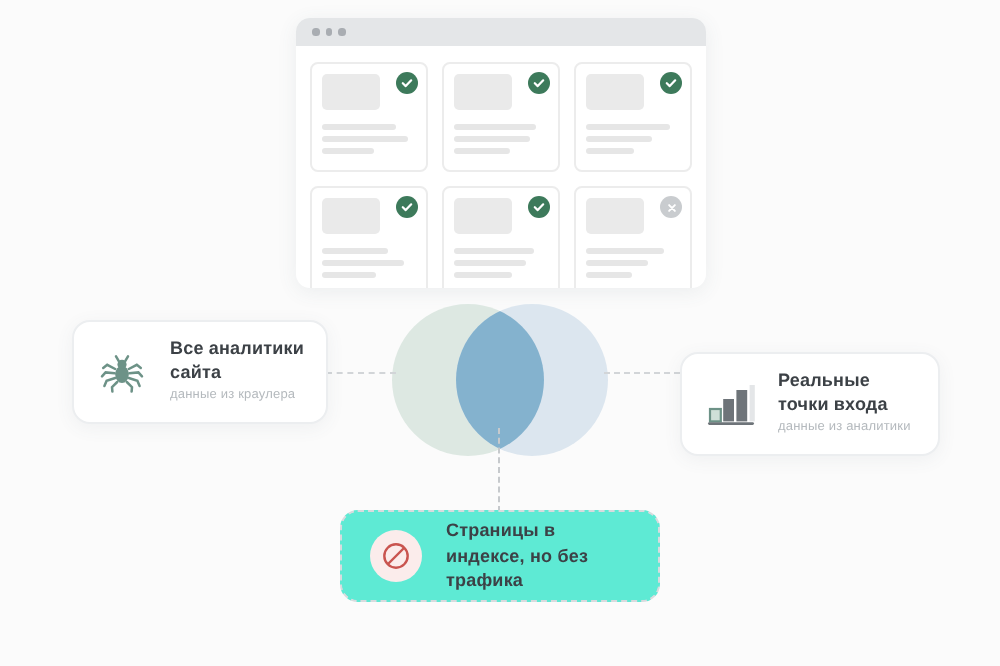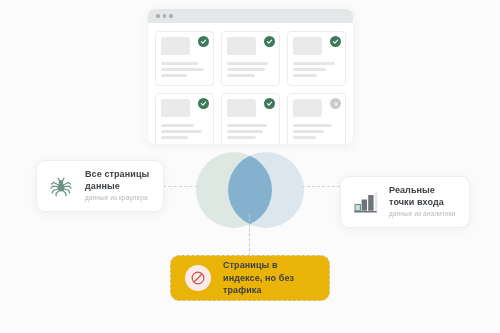--- a/index.html
+++ b/index.html
@@ -143,21 +143,21 @@
   }
   .box-bottom {
     left: 170px;
     top: 255px;
     width: 160px;
     height: 46px;
     padding: 0 12px;
     gap: 10px;
     border: 1px dashed #d8dbde;
     box-shadow: none;
-    background: #eab308;
+    background: #5eead4;
   }
   .box-icon {
     flex: 0 0 auto;
     width: 30px;
     height: 30px;
     display: flex;
     align-items: center;
     justify-content: center;
   }
   .box-text { line-height: 1.25; }
@@ -306,21 +306,21 @@
         <path d="M9.4 13.6 L4.8 13.2 L3 15.2"></path>
         <path d="M9.6 16 L5.3 17.4 L4.2 20"></path>
         <path d="M10.6 18 L8 20.6 L8.2 22.8"></path>
         <path d="M16.4 11.5 L20.4 9.4 L22.4 11"></path>
         <path d="M16.6 13.6 L21.2 13.2 L23 15.2"></path>
         <path d="M16.4 16 L20.7 17.4 L21.8 20"></path>
         <path d="M15.4 18 L18 20.6 L17.8 22.8"></path>
       </svg>
     </div>
     <div class="box-text">
-      <div class="box-title">Все страницы данные</div>
+      <div class="box-title">Все аналитики сайта</div>
       <div class="box-sub">данные из краулера</div>
     </div>
   </div>
 
   <div class="box box-right">
     <div class="box-icon">
       <svg width="26" height="26" viewBox="0 0 26 26">
         <rect x="3" y="15.5" width="5.4" height="6.2" fill="#cfe0d8" stroke="#6d9287" stroke-width="1.1"></rect>
         <rect x="9.6" y="10.5" width="5.4" height="11.2" fill="#6e7479"></rect>
         <rect x="16.2" y="6" width="5.4" height="15.7" fill="#6e7479"></rect>

